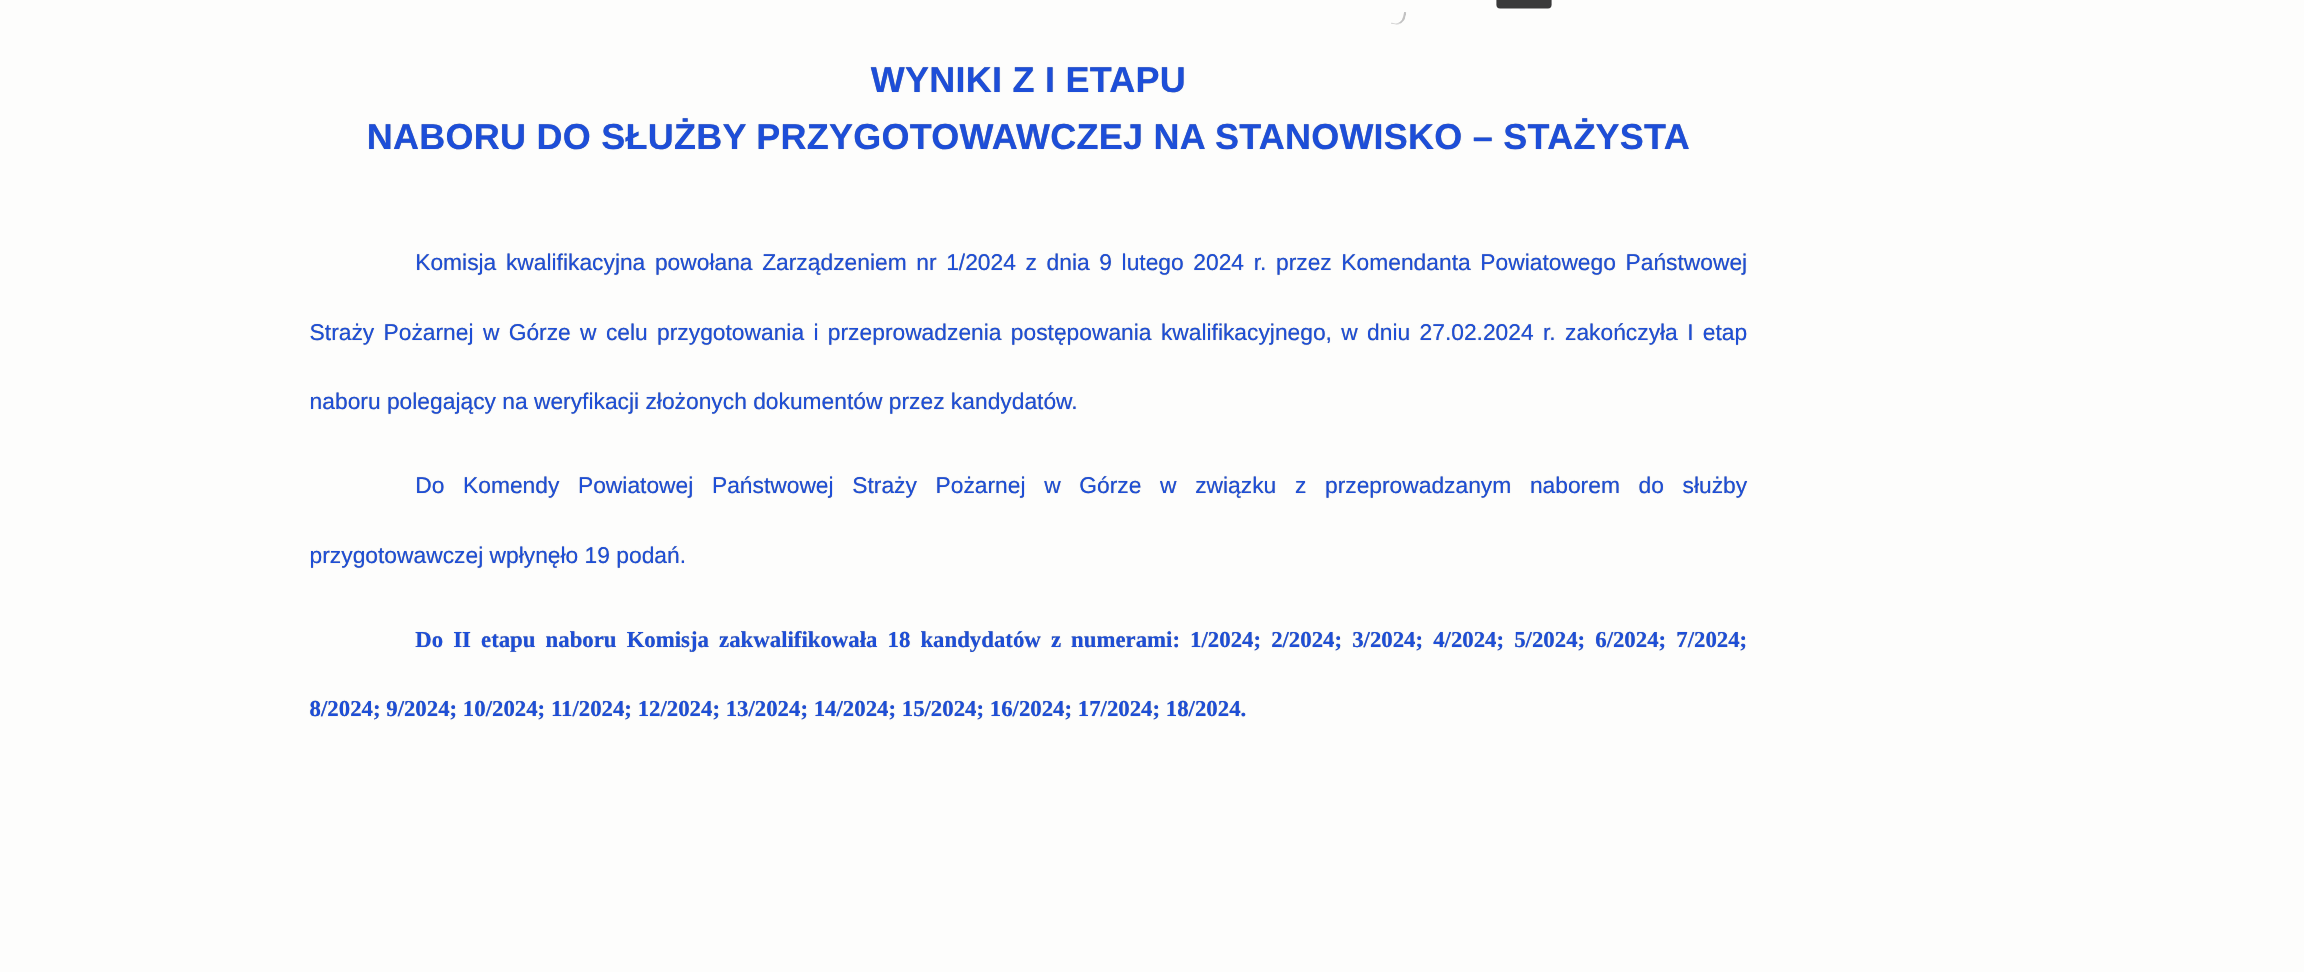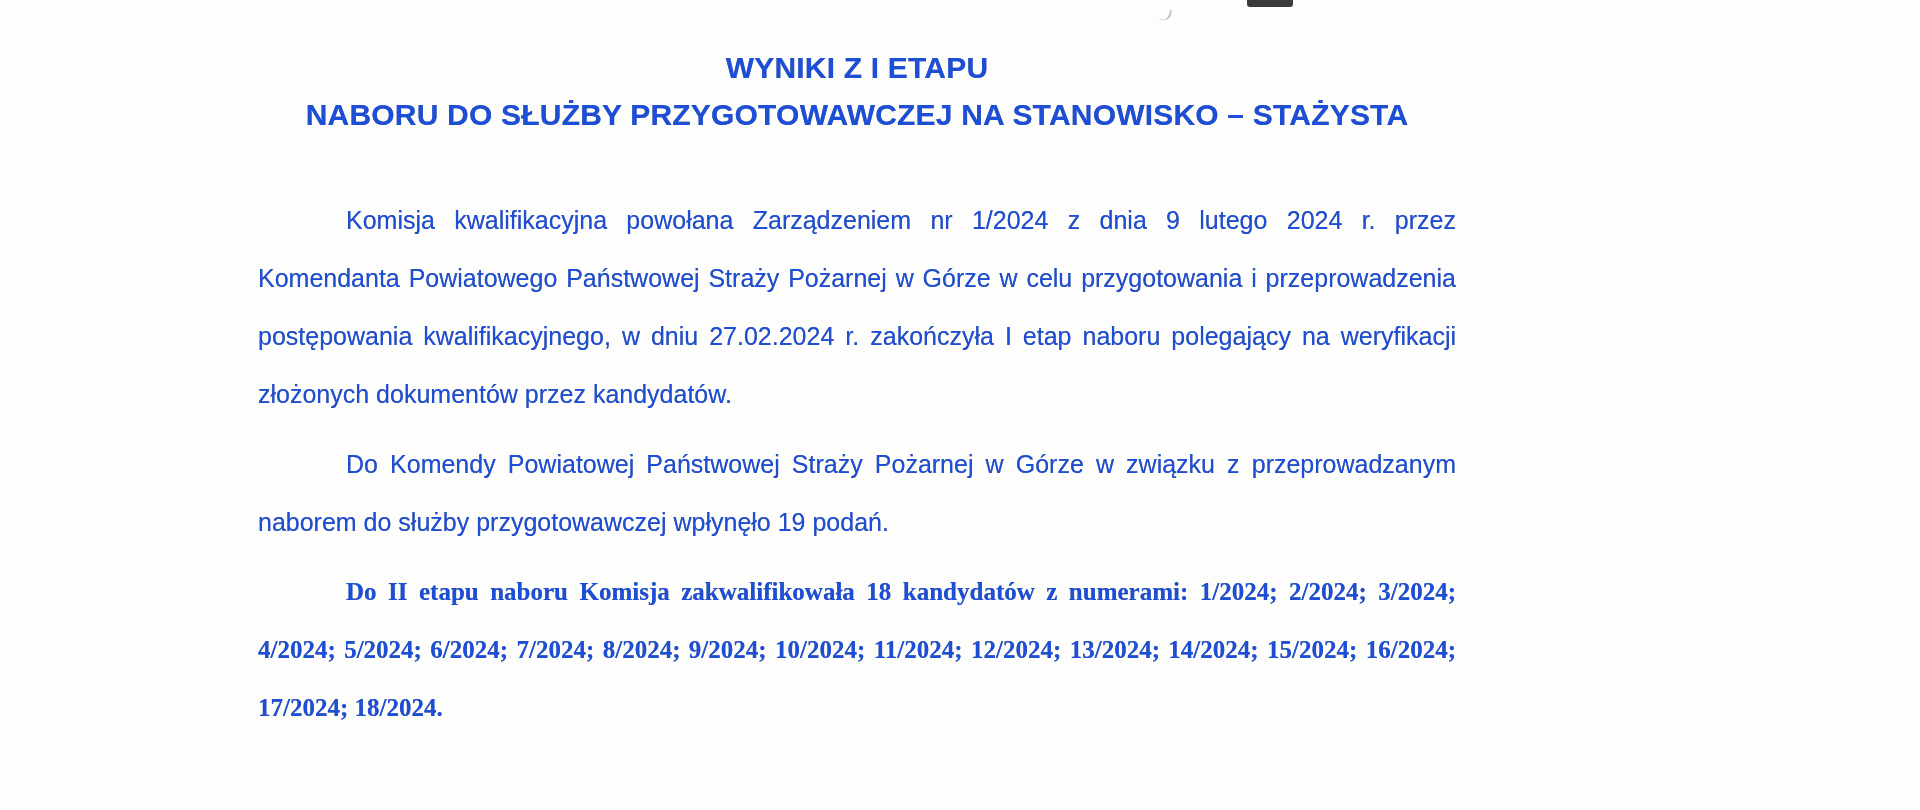--- a/index.html
+++ b/index.html
@@ -56,21 +56,21 @@
     font-size: 30px;
     font-weight: bold;
     line-height: 47px;
     letter-spacing: 0.2px;
   }
   .title .tline {
     display: block;
   }
   .para {
     margin: 12px 0 0 0;
-    font-size: 25px;
+    font-size: 19px;
     line-height: 58px;
     text-align: justify;
     text-align-last: left;
     text-indent: 88px;
   }
   .para.first {
     margin-top: 53px;
   }
   .para.bold {
     font-weight: bold;

